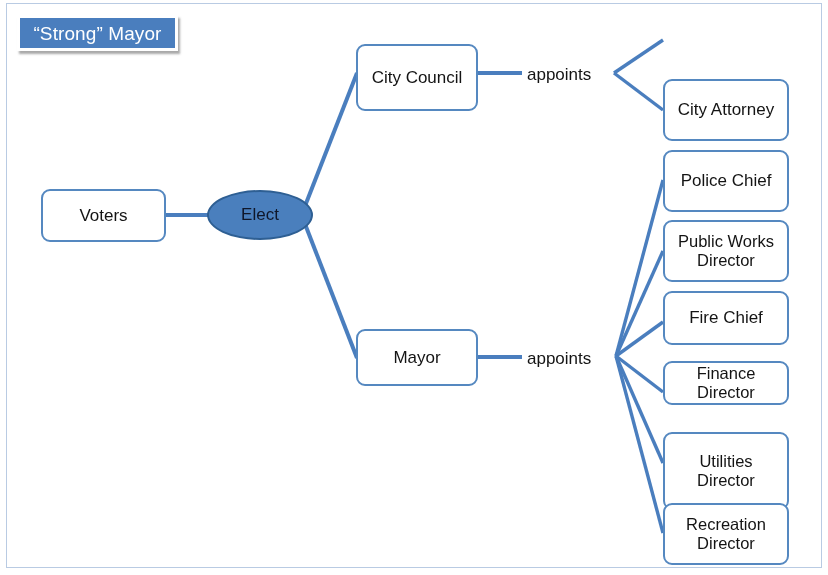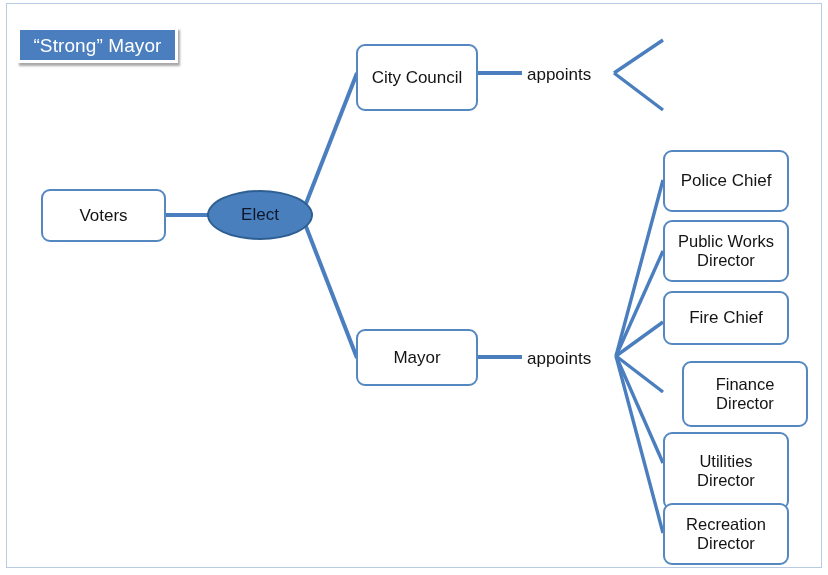--- a/index.html
+++ b/index.html
@@ -43,21 +43,20 @@
     top: 15px;
     width: 161px;
     height: 36px;
     background: #4a7ebe;
     border: 3px solid #ffffff;
     box-sizing: border-box;
     box-shadow: 2px 3px 2px rgba(140,140,140,0.75);
     display: flex;
     align-items: center;
     justify-content: center;
-    margin-top: 12px;
   }
   #title-badge .badge-text {
     color: #ffffff;
     font-size: 19px;
     line-height: 1;
     white-space: nowrap;
     letter-spacing: 0.1px;
   }
 
   
@@ -167,37 +166,40 @@
 
   <div class="appoints-label" style="left:524px; top:64px;">
     <span>appoints</span>
   </div>
 
   <div class="appoints-label" style="left:524px; top:348px;">
     <span>appoints</span>
   </div>
 
 
+  <div class="node-box" id="node-city-attorney" style="left:663px; top:79px; width:126px; height:62px;">
+    <span>City Attorney</span>
+  </div>
 
   <div class="node-box" id="node-police-chief" style="left:663px; top:150px; width:126px; height:62px;">
     <span>Police Chief</span>
   </div>
 
   <div class="node-box two-line" id="node-public-works-director" style="left:663px; top:220px; width:126px; height:62px;">
     <span>
       <span>Public Works</span><br>
       <span>Director</span>
     </span>
   </div>
 
   <div class="node-box" id="node-fire-chief" style="left:663px; top:291px; width:126px; height:54px;">
     <span>Fire Chief</span>
   </div>
 
-  <div class="node-box two-line" id="node-finance-director" style="left:682px; top:361px; width:126px; height:66px;">
+  <div class="node-box two-line" id="node-finance-director" style="left:663px; top:361px; width:126px; height:44px;">
     <span>
       <span>Finance</span><br>
       <span>Director</span>
     </span>
   </div>
 
   <div class="node-box two-line" id="node-utilities-director" style="left:663px; top:432px; width:126px; height:78px;">
     <span>
       <span>Utilities</span><br>
       <span>Director</span>

